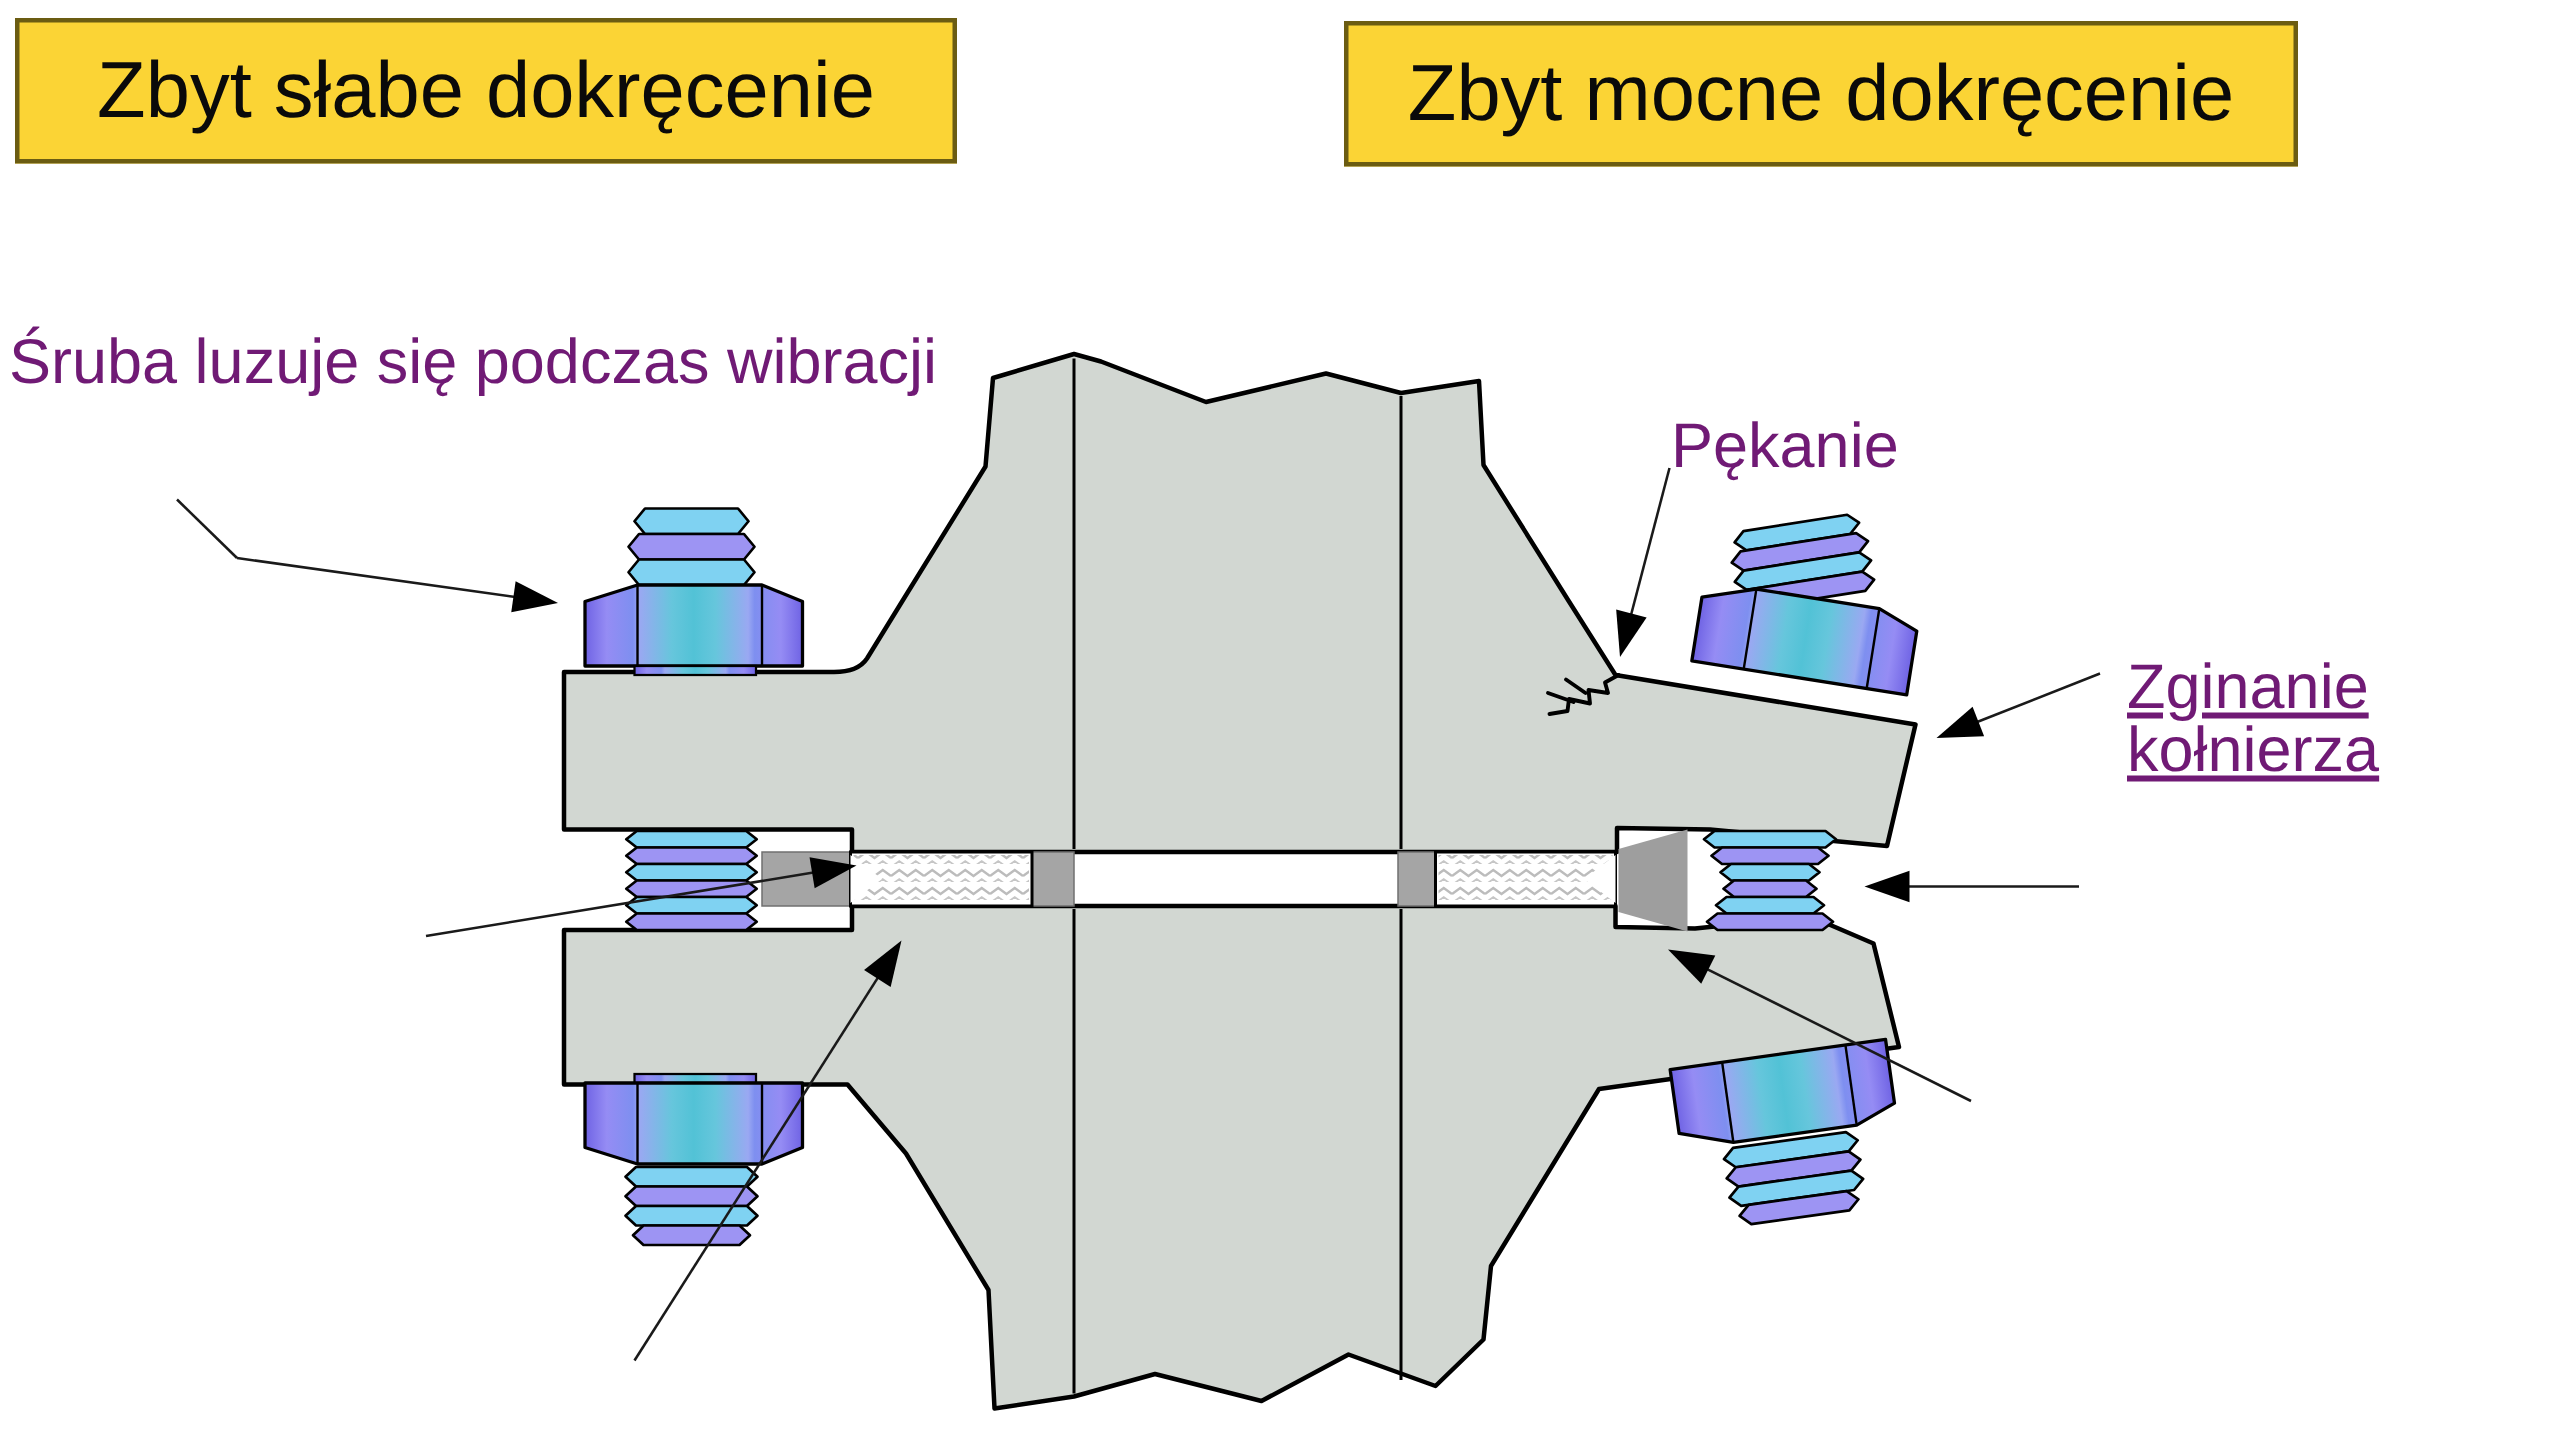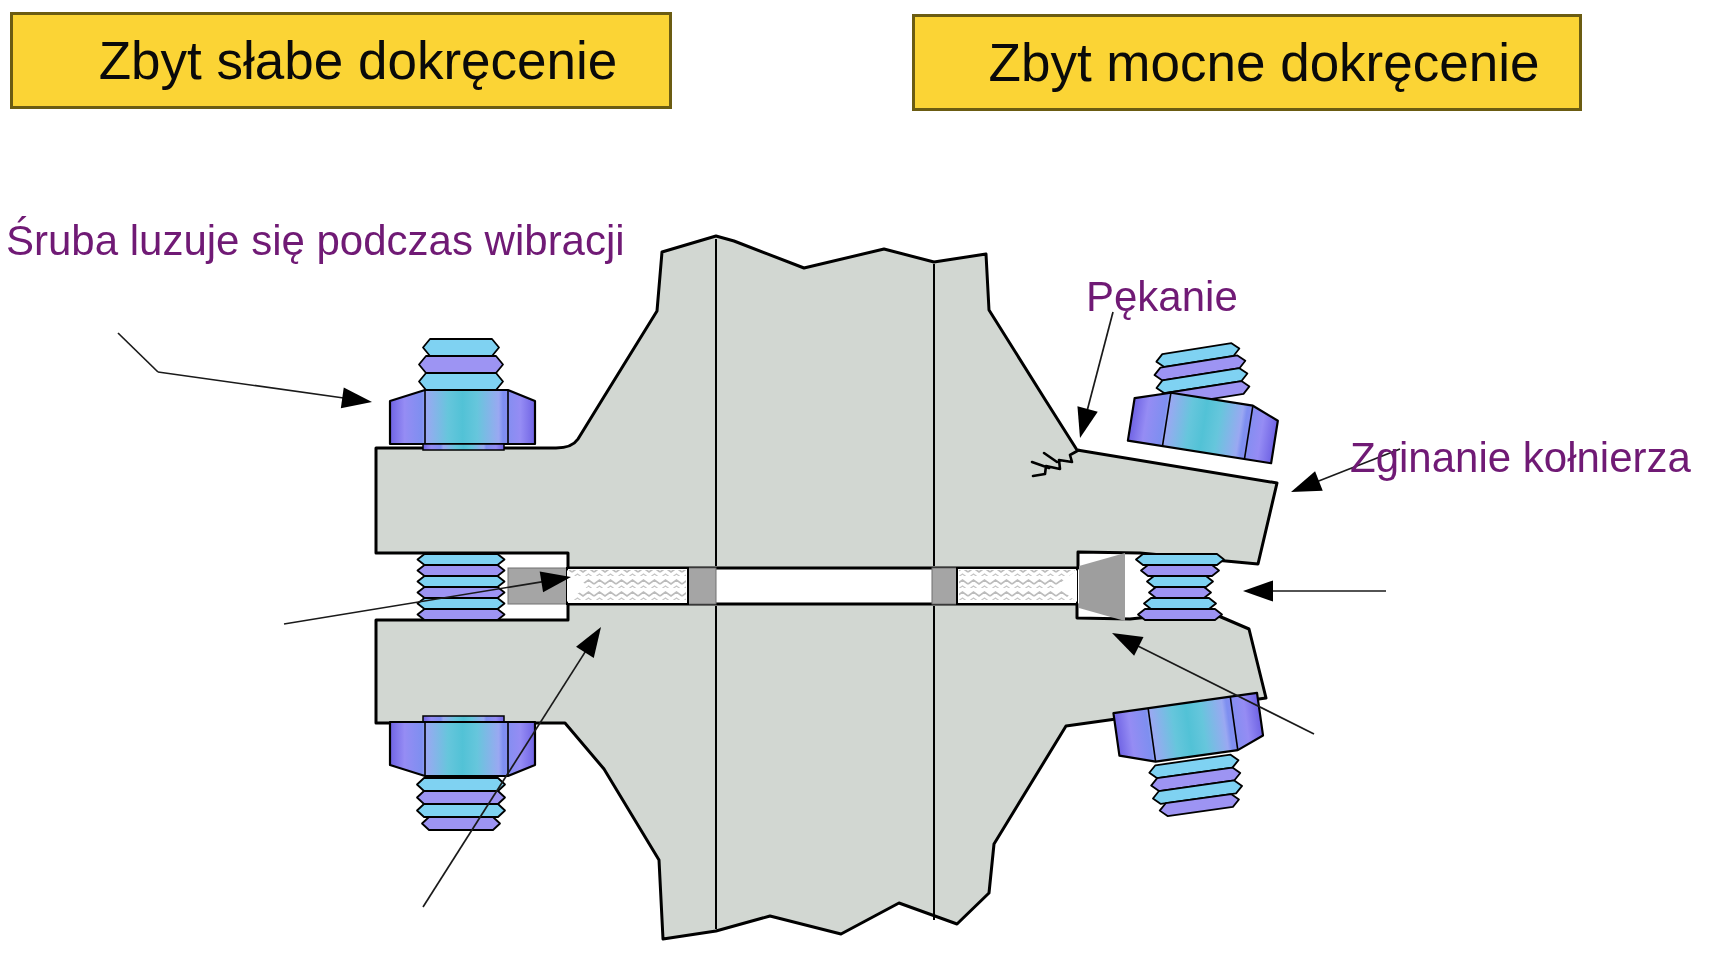--- a/index.html
+++ b/index.html
@@ -1,27 +1,27 @@
 <!DOCTYPE html>
 <html><head>
 <meta charset="utf-8">
 <style>
   html,body{margin:0;padding:0;background:#fff;}
   #stage{position:relative;width:1716px;height:966px;background:#ffffff;overflow:hidden;
          font-family:"Liberation Sans", sans-serif;}
   #diag{position:absolute;left:0;top:0;}
   .banner{position:absolute;background:#fbd435;border:3px solid #6b5c12;
           display:flex;align-items:center;justify-content:center;
-          font-size:53px;color:#0a0a0a;letter-spacing:0px;padding-left:34px;}
+          font-size:53px;color:#0a0a0a;letter-spacing:0px;}
   .banner-left{left:10px;top:12px;width:622px;height:91px;}
-  .banner-right{left:896px;top:14px;width:630px;height:91px;margin-left:16px;}
+  .banner-right{left:896px;top:14px;width:630px;height:91px;}
   .lbl{position:absolute;font-size:42px;color:#701a75;white-space:pre-line;line-height:42px;}
   .lbl-vibration{left:6px;top:220px;}
-  .lbl-cracking{left:1086px;top:276px;}
-  .lbl-bending{left:1350px;top:437px;}
+  .lbl-cracking{left:1114px;top:276px;}
+  .lbl-bending{left:1418px;top:437px;text-decoration:underline;}
   .lbl-sealdamage{left:55px;top:576px;}
   .lbl-boltdestroy{left:1412px;top:574px;}
   .lbl-overcompress{left:1330px;top:732px;}
   .lbl-nocompress{left:260px;top:912px;}
 </style>
 </head>
 <body>
 
 <div id="stage">
 

